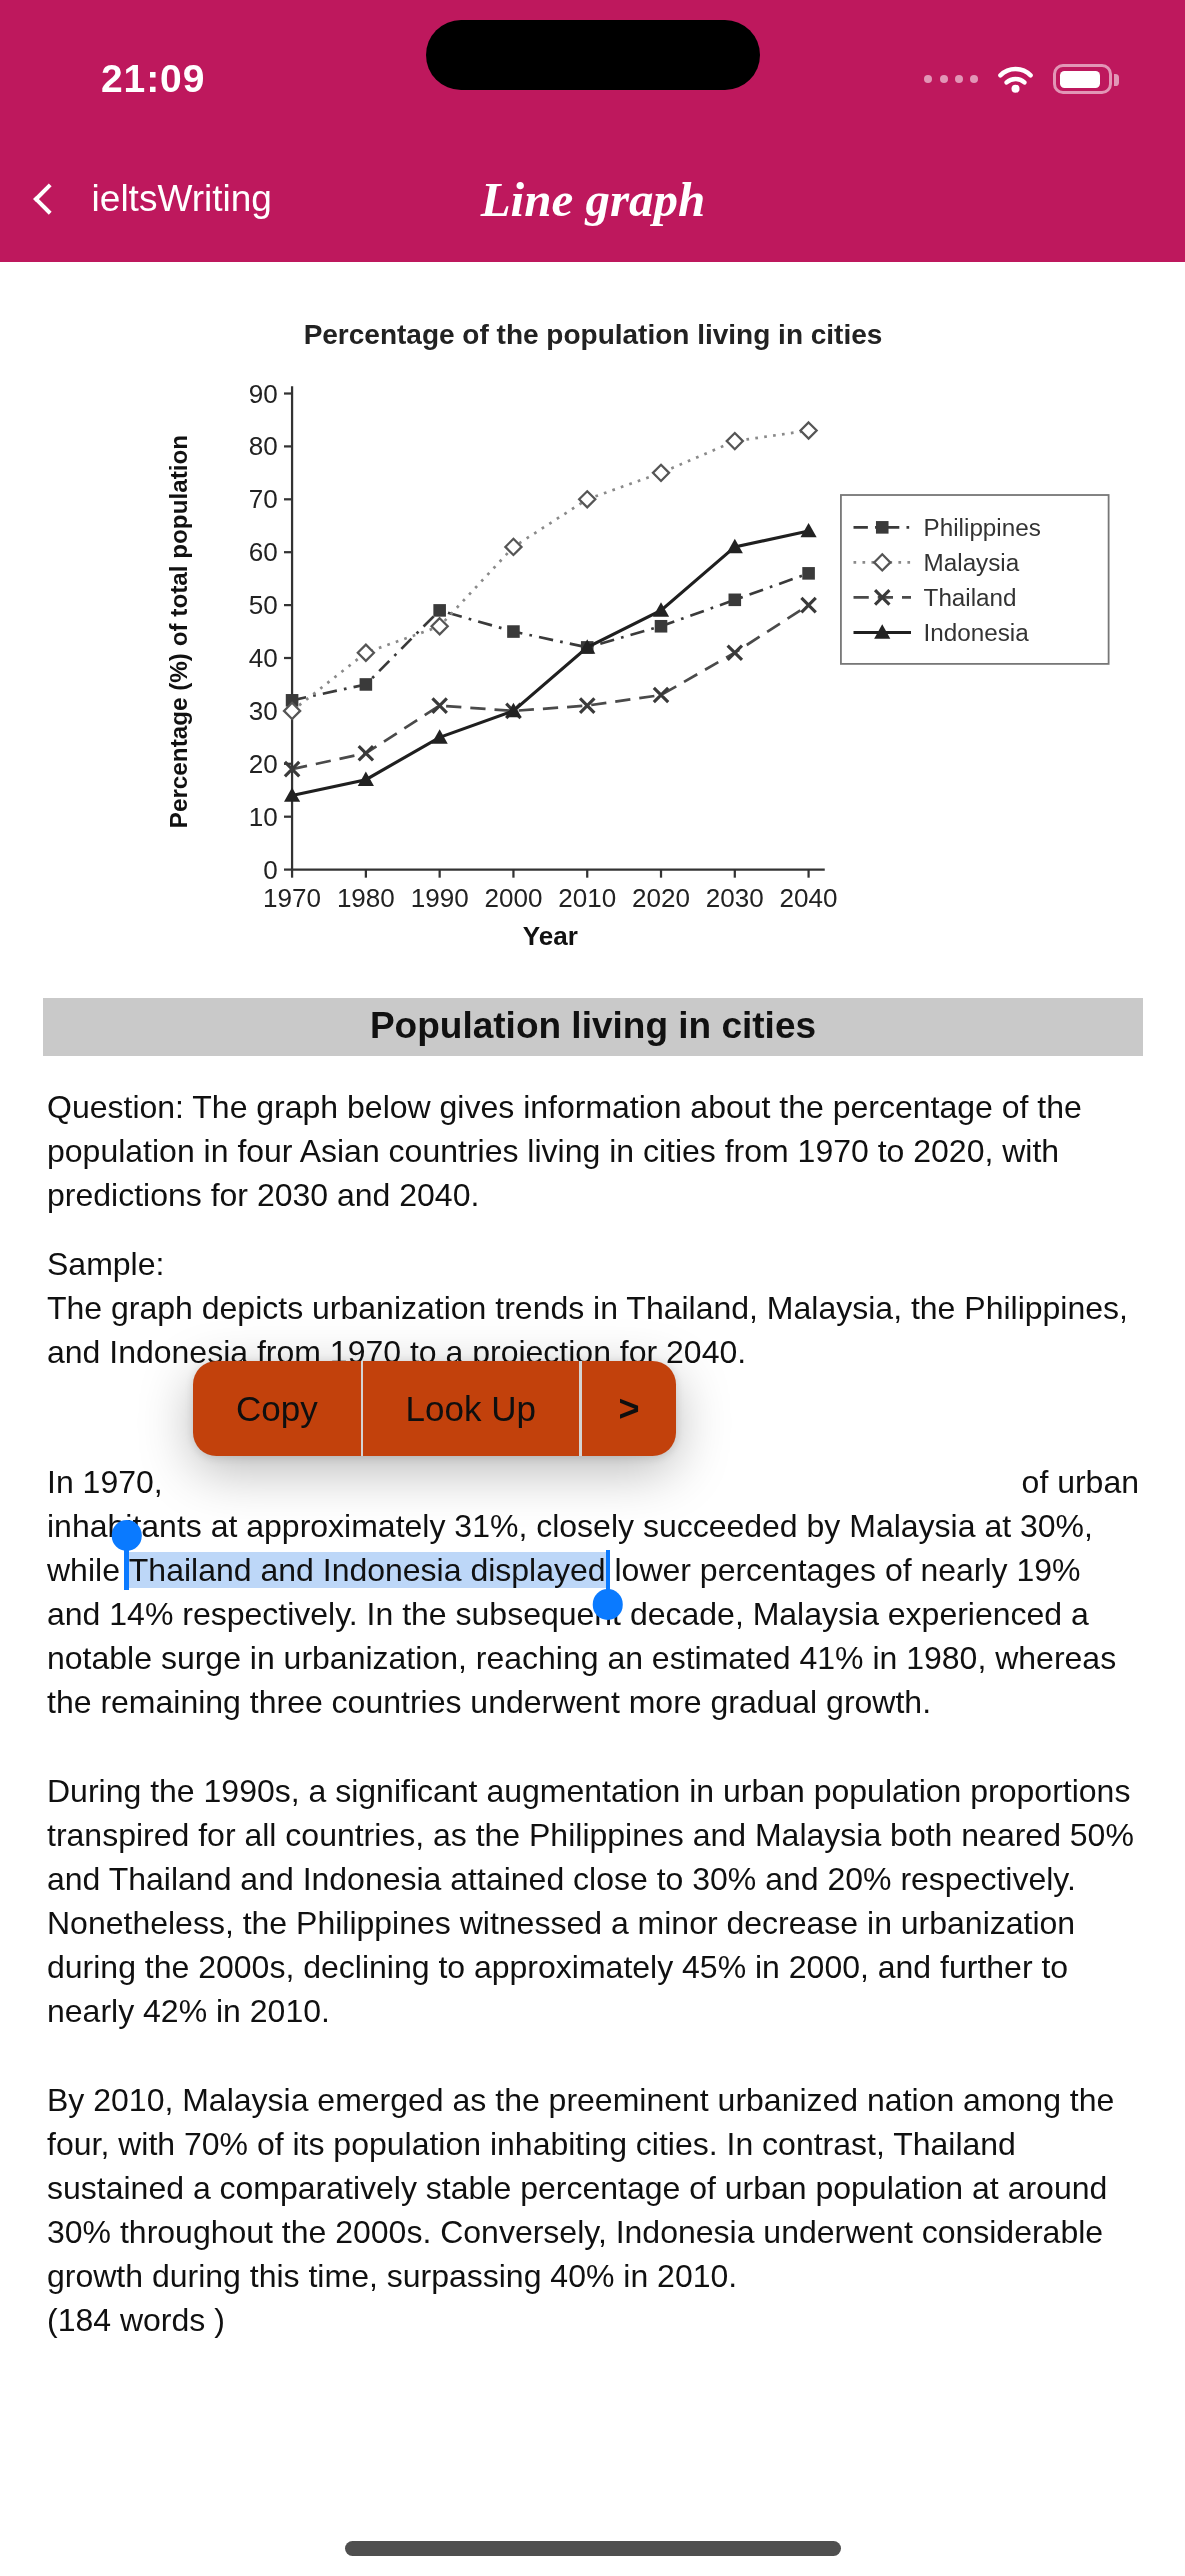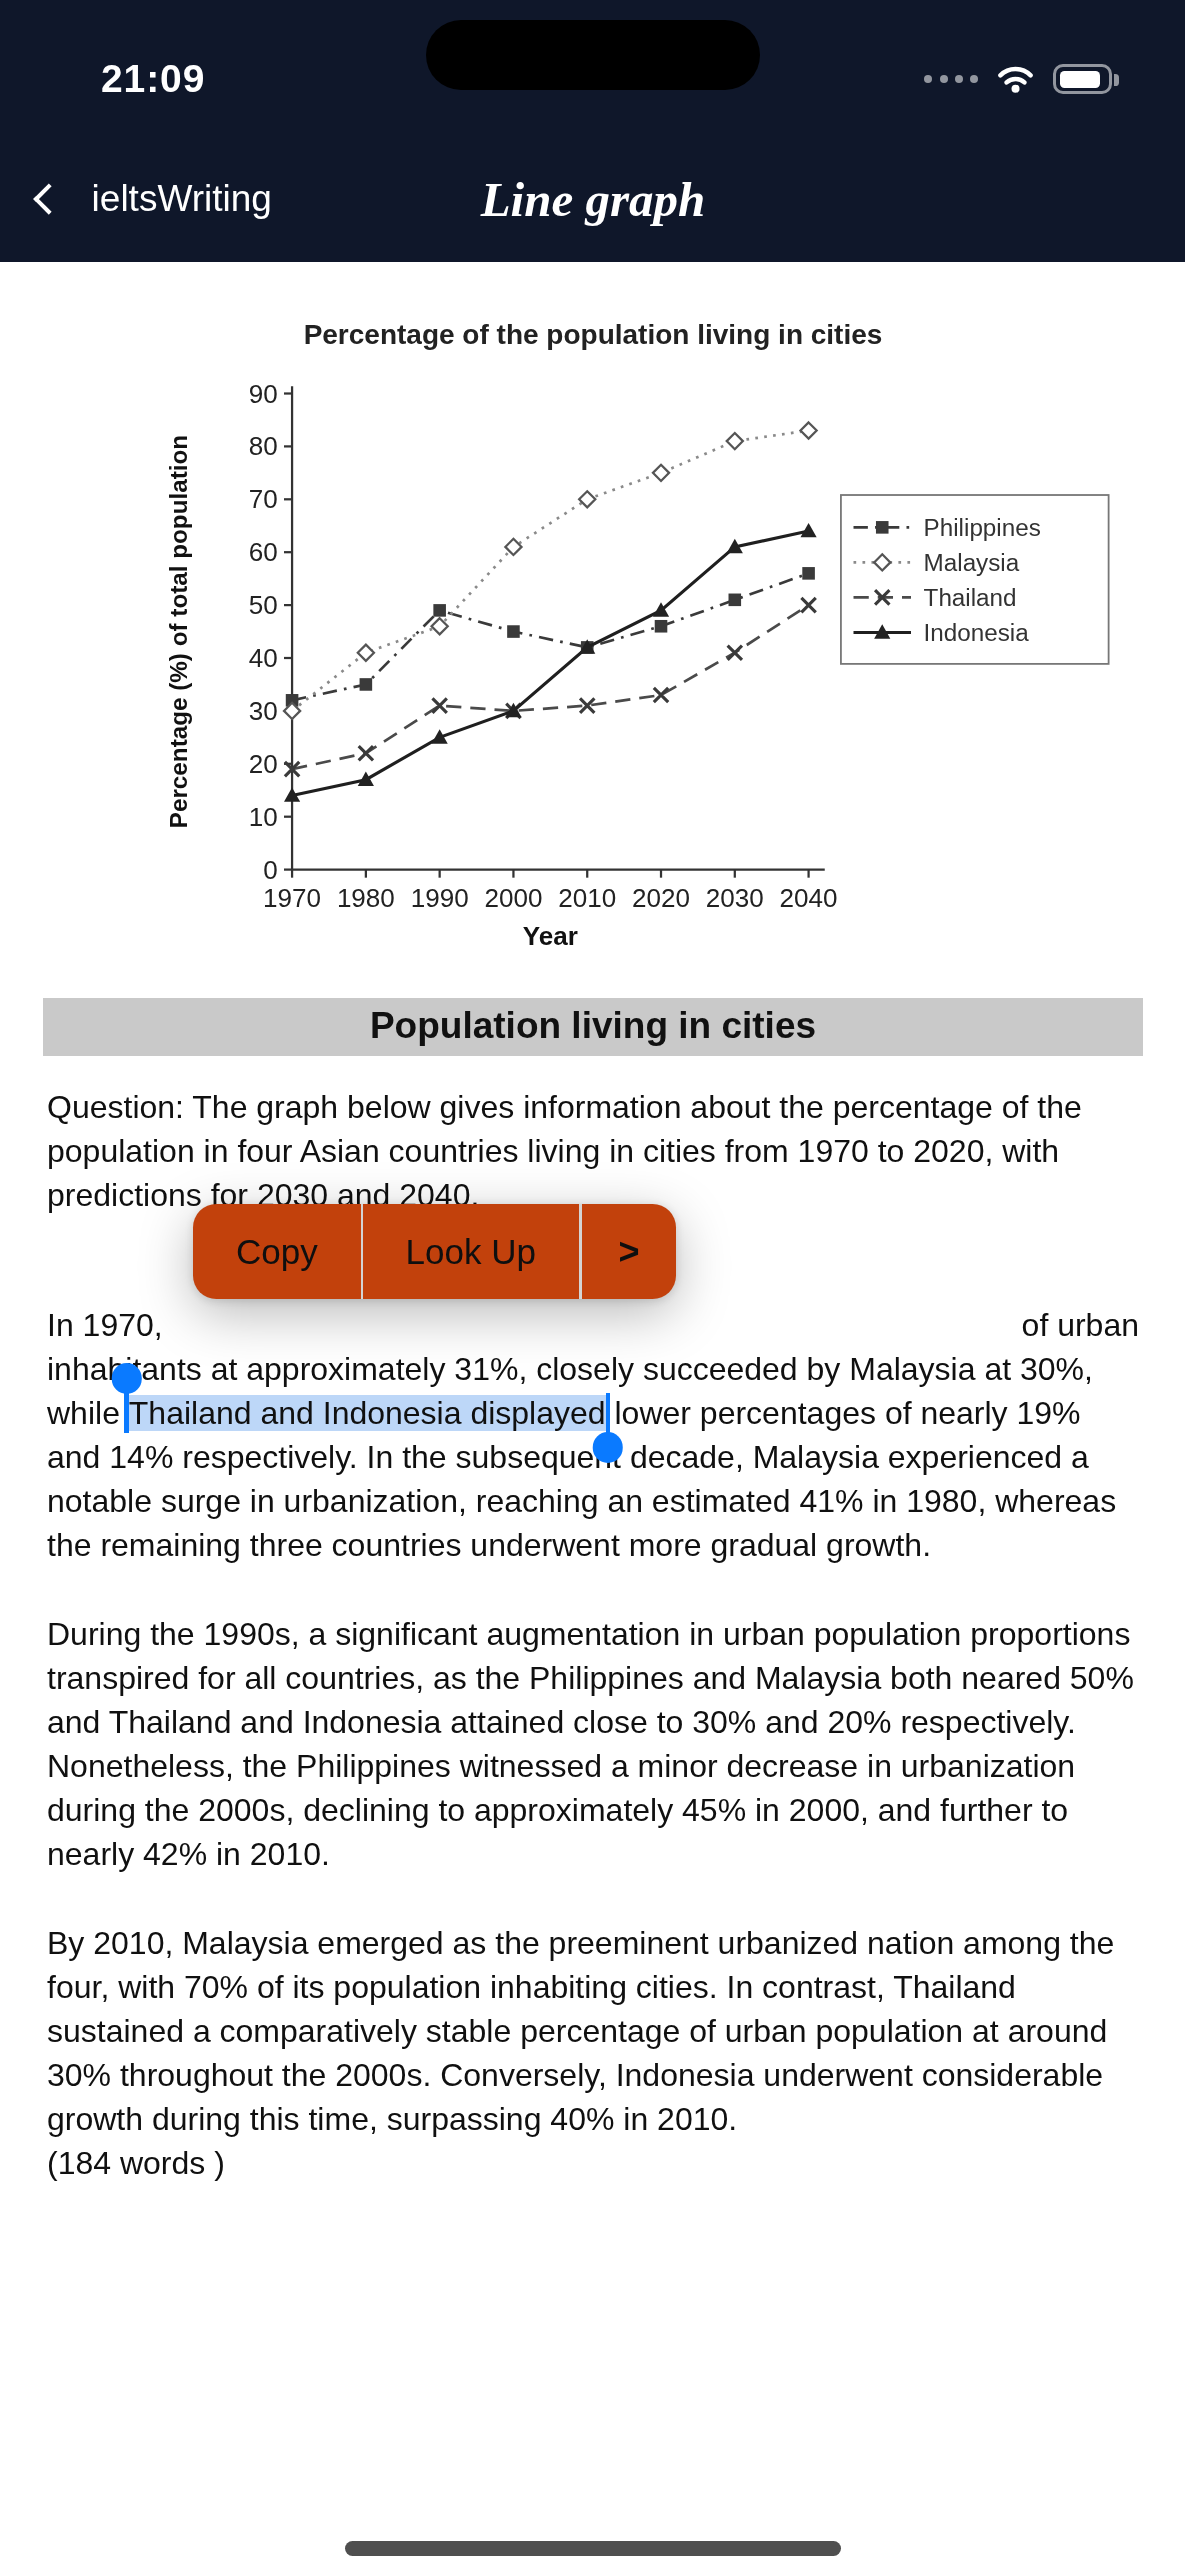--- a/index.html
+++ b/index.html
@@ -3,21 +3,21 @@
 <meta charset="utf-8">
 <style>
   * { margin:0; padding:0; box-sizing:border-box; }
   html,body { background:#ffffff; }
   body {
     width:1186px; height:2576px; position:relative; overflow:hidden;
     font-family:"Liberation Sans", sans-serif; color:#111;
   }
 
   
-  .header { background:#0f172a; height:262px; }
+  .header { background:#be185d; height:262px; }
   .status-bar {
     height:135px; display:flex; justify-content:space-between; align-items:center;
     padding:23.4px 74px 0 101px; position:relative;
   }
   .time { color:#fff; font-size:39px; font-weight:700; letter-spacing:0.9px; }
   .island {
     position:absolute; left:50%; top:20px; transform:translateX(-50%);
     width:334px; height:70px; background:#000; border-radius:36px;
   }
   .status-icons { display:flex; align-items:center; gap:16px; }
@@ -214,20 +214,24 @@
       <path d="M 902 292 L 911 308 L 893 308 Z" fill="#222"></path>
       <text x="948" y="301" font-size="27" fill="#333" dominant-baseline="central">Indonesia</text>
     </svg></div>
 
 <div class="banner">Population living in cities</div>
 
 <div class="content">
 
   <p class="q">Question: The graph below gives information about the percentage of the population in four Asian countries living in cities from 1970 to 2020, with predictions for 2030 and 2040.</p>
 
+  <div class="sample">
+    <div>Sample:</div>
+    <div>The graph depicts urbanization trends in Thailand, Malaysia, the Philippines, and Indonesia from 1970 to a projection for 2040.</div>
+  </div>
 
   <div class="p3">
 
     <div class="ctx-menu">
       <button class="ctx-item">Copy</button>
       <div class="ctx-div"></div>
       <button class="ctx-item">Look Up</button>
       <div class="ctx-div"></div>
       <div class="ctx-div"></div>
       <button class="ctx-item ctx-more">&gt;</button>

